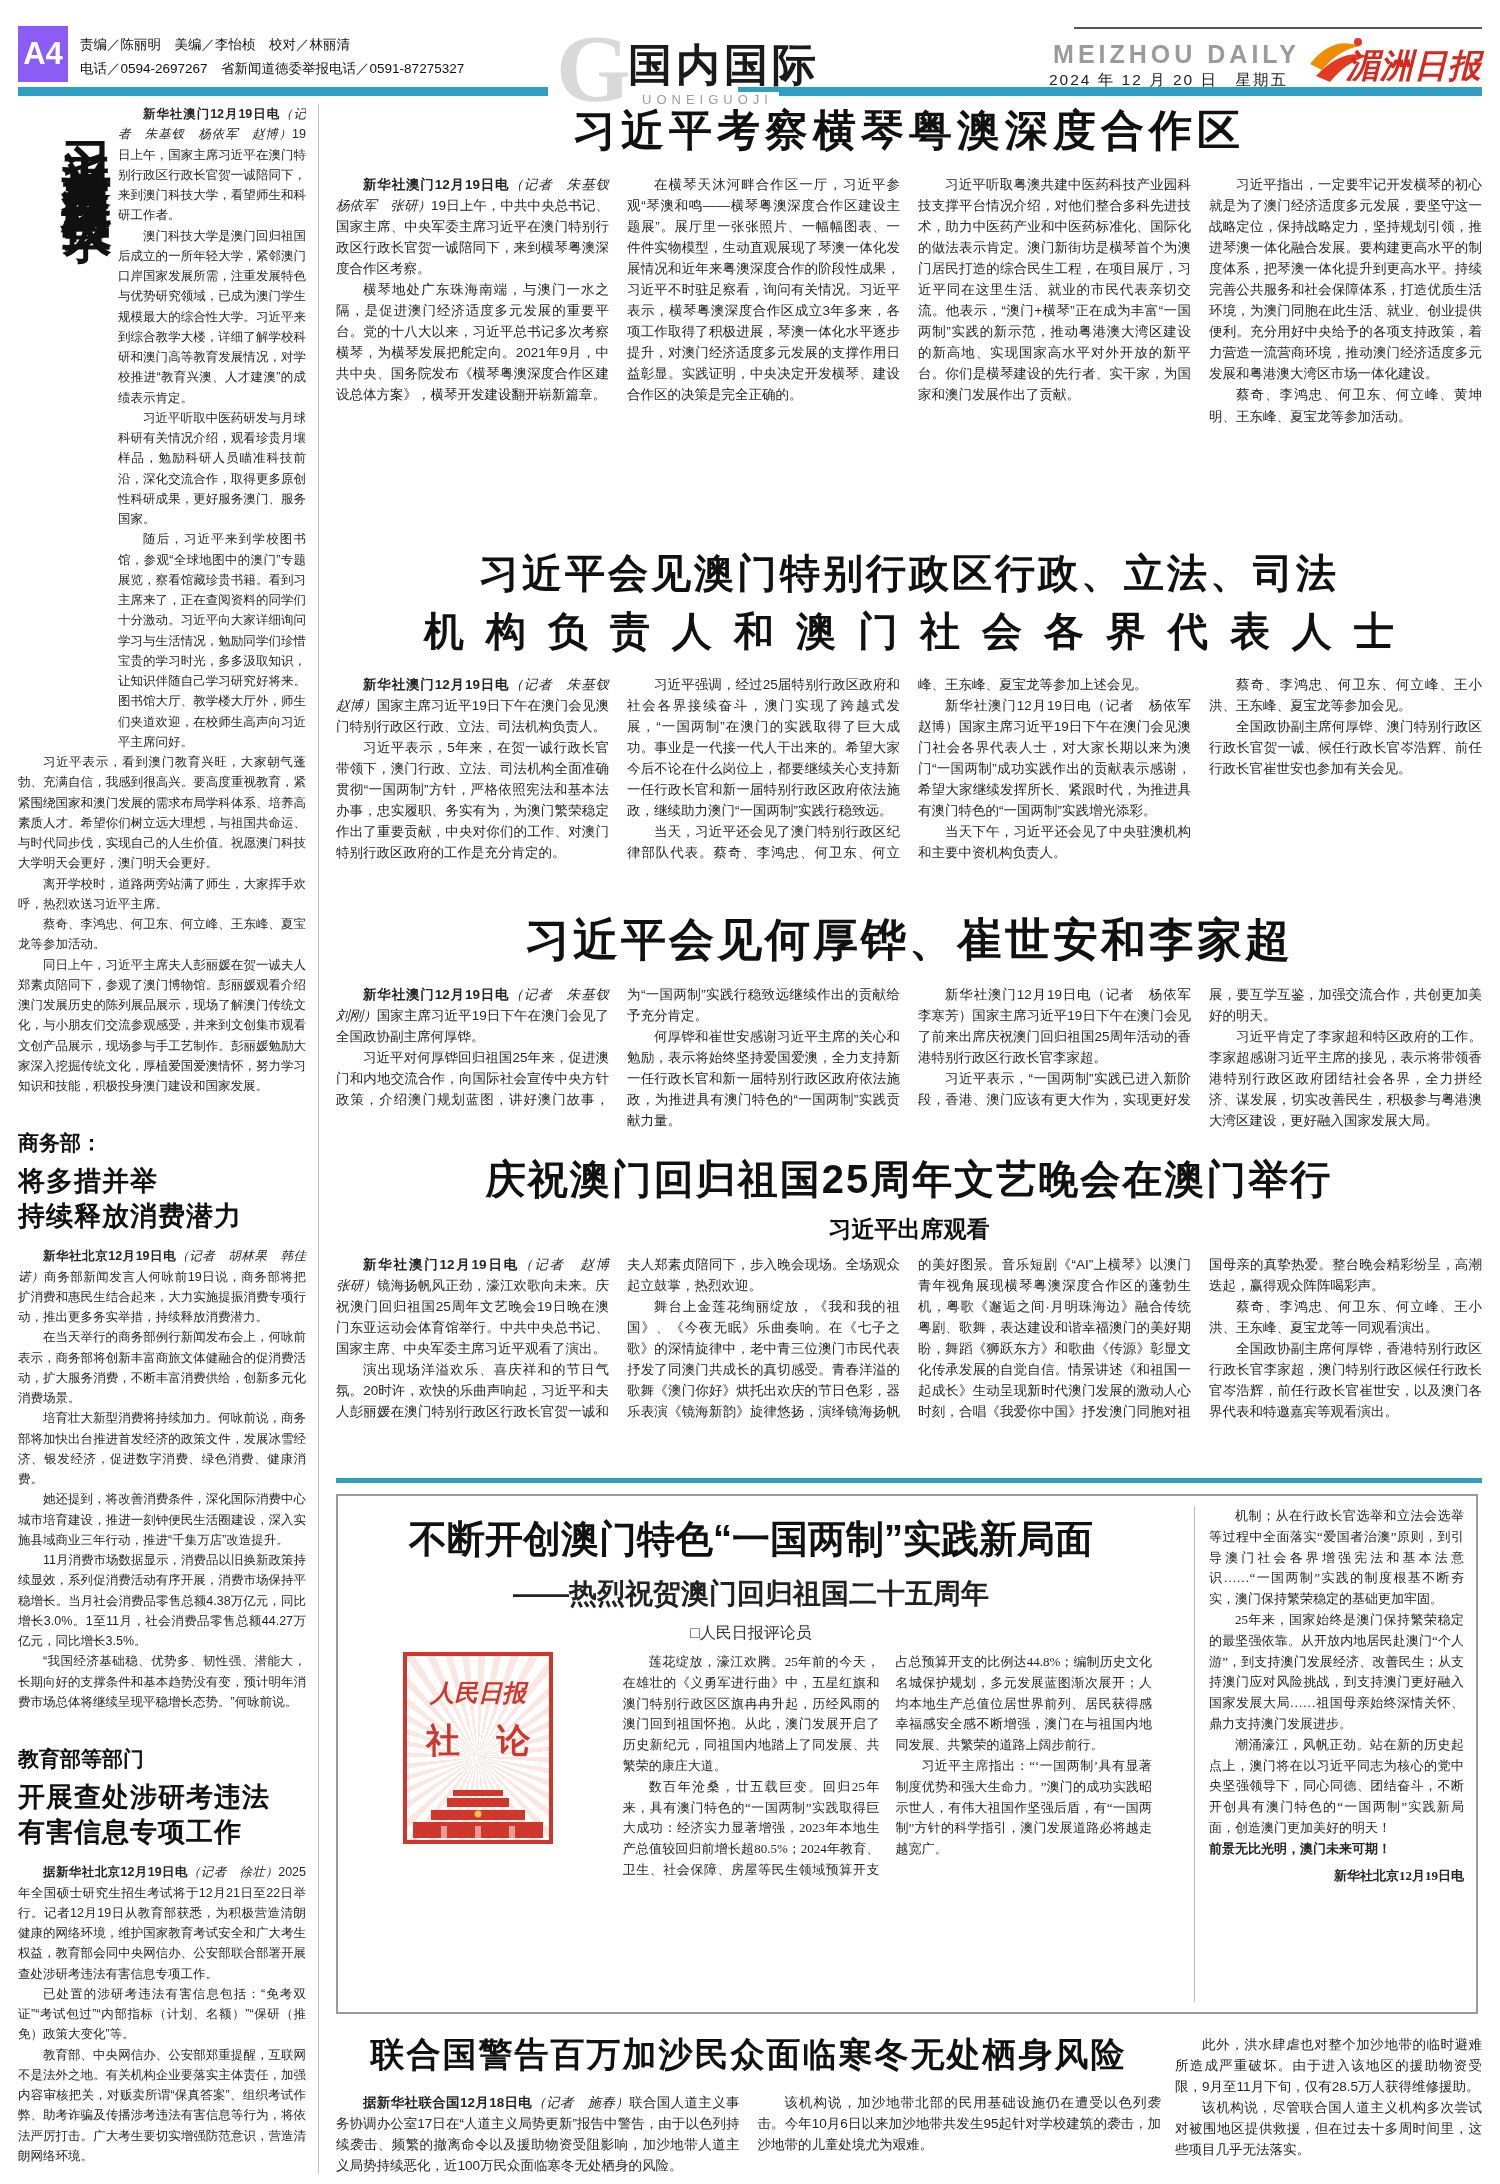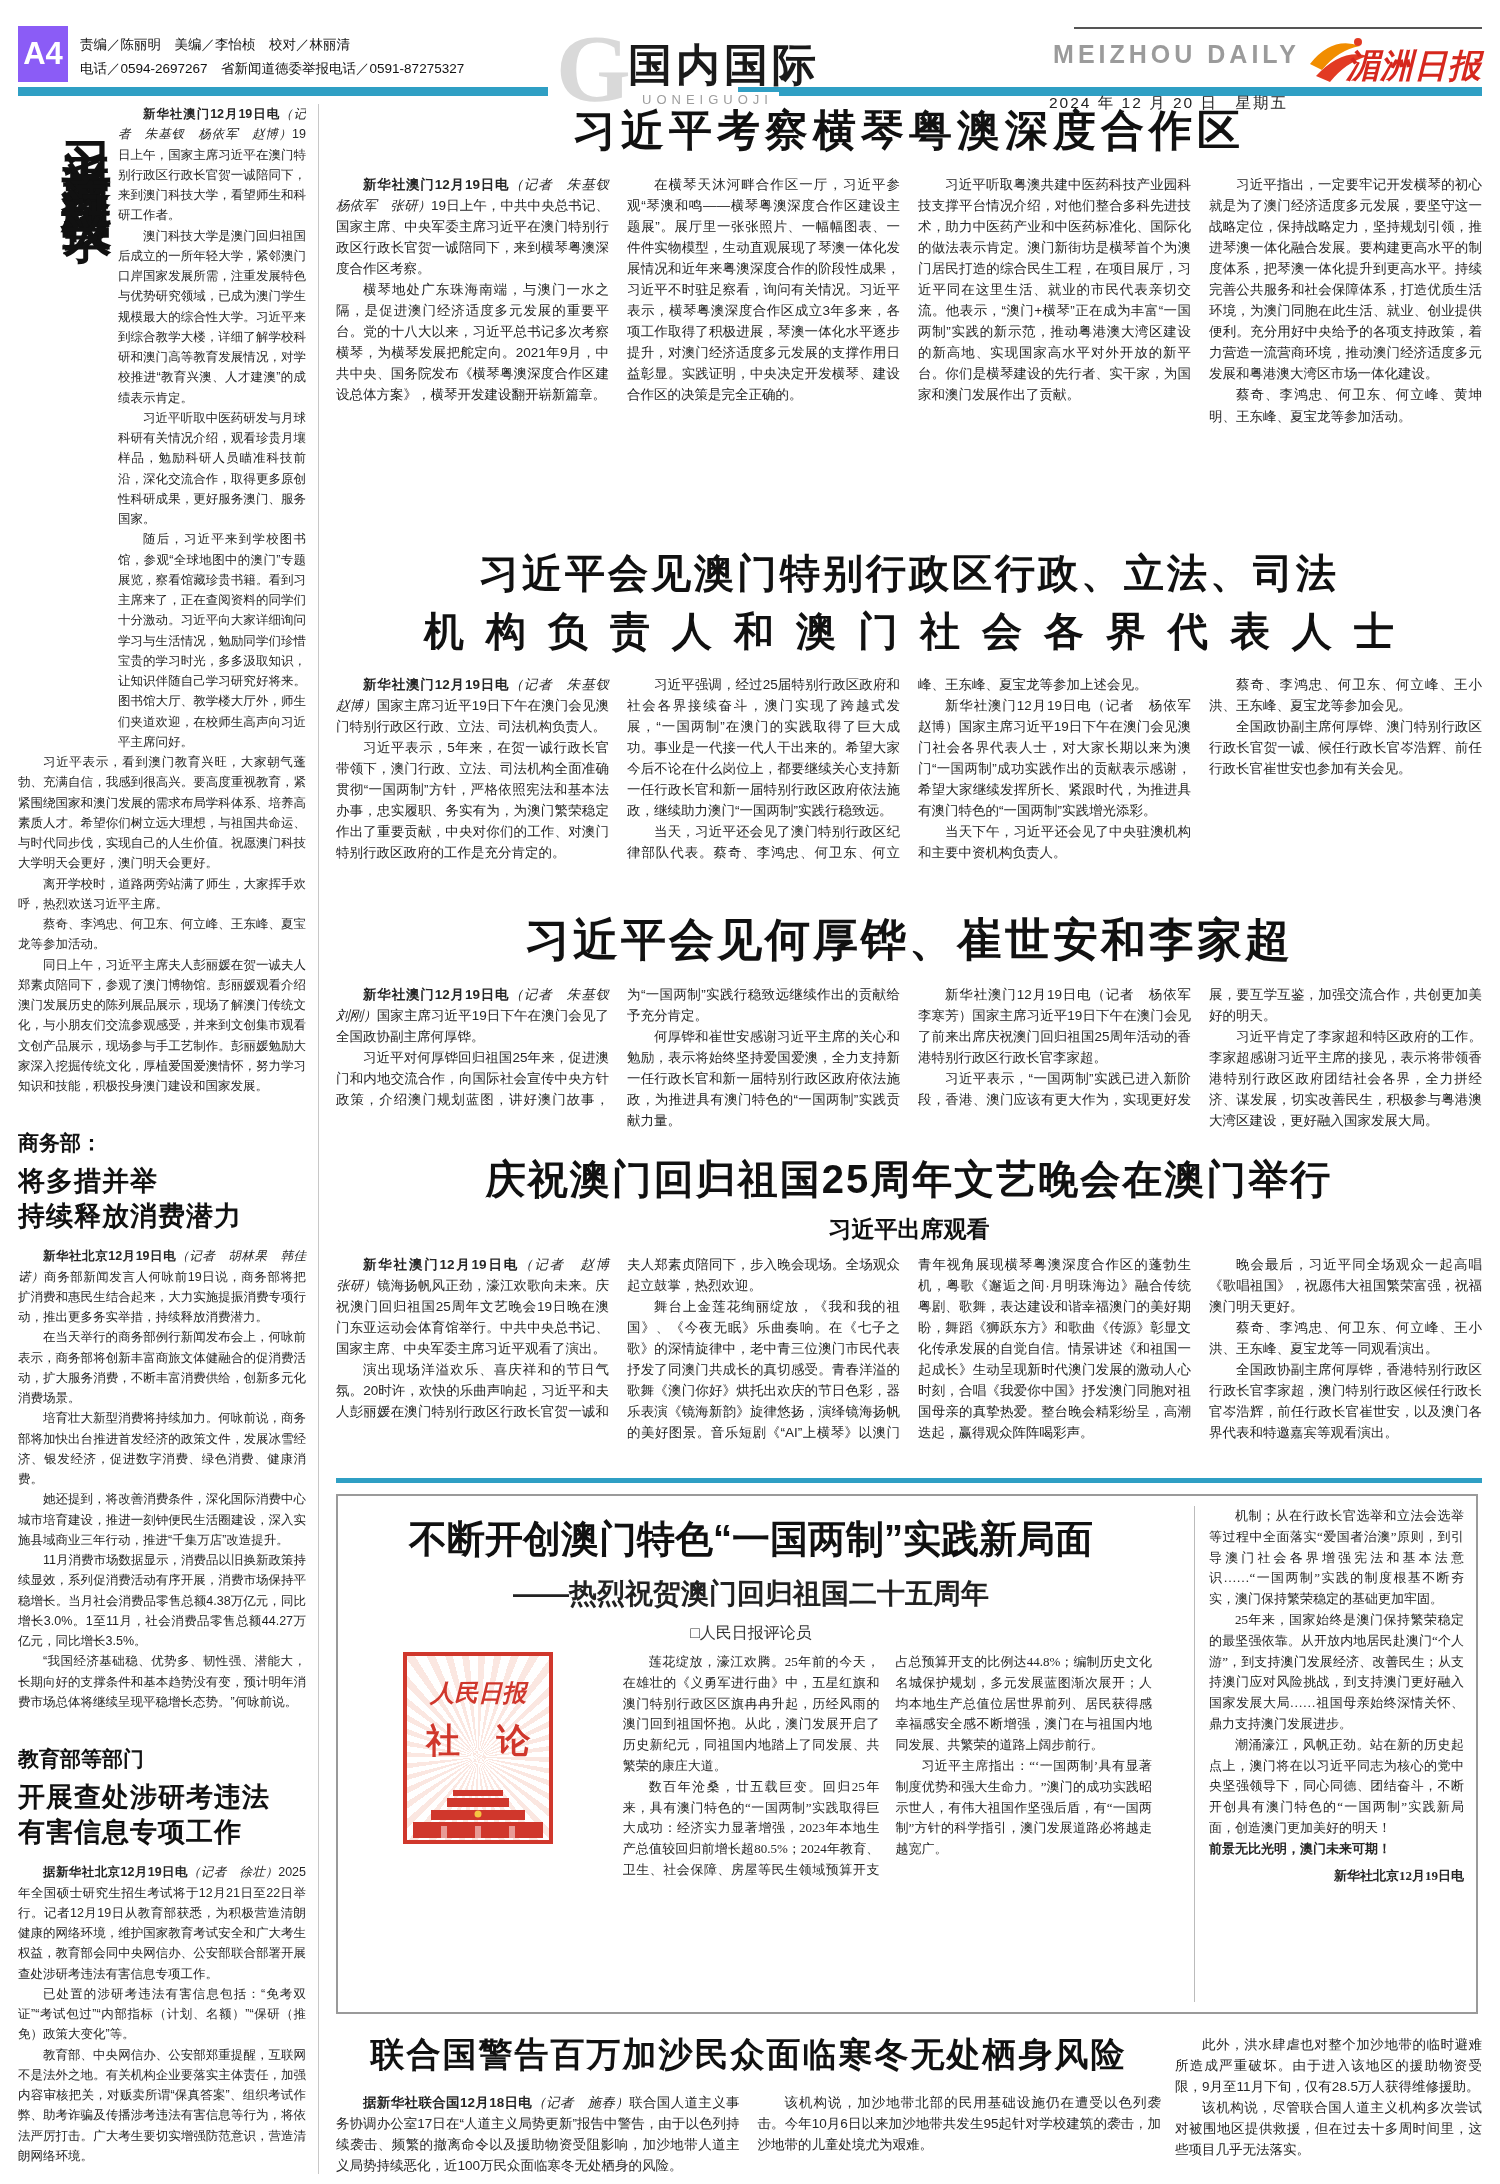--- a/index.html
+++ b/index.html
@@ -8,21 +8,21 @@
   
   .a4box{position:absolute;left:18px;top:26px;width:50px;height:56px;background:#8b5cf6;
          color:#fff;font-size:31px;font-weight:bold;display:flex;align-items:center;justify-content:center;}
   .edinfo{position:absolute;left:80px;top:33px;font-size:13.5px;line-height:1.75;color:#111;}
   .topline{position:absolute;right:18px;top:27px;width:408px;border-top:2px solid #555;}
   .gletter{position:absolute;left:556px;top:26px;font-family:"Liberation Serif",serif;
            font-size:96px;line-height:86px;color:#d9d9d9;font-weight:bold;}
   .secttitle{position:absolute;left:628px;top:36px;font-size:44px;font-weight:900;color:#1a1a1a;letter-spacing:4px;}
   .sectsub{position:absolute;left:636px;top:92px;font-size:13px;color:#9d9d9d;letter-spacing:5px;background:#fff;padding:0 6px;}
   .mde{position:absolute;right:200px;top:40px;color:#9b9b9b;font-weight:bold;font-size:25px;letter-spacing:4px;}
-  .mdate{position:absolute;right:212px;top:70px;color:#222;font-size:15.5px;letter-spacing:2px;margin-top:23px;}
+  .mdate{position:absolute;right:212px;top:70px;color:#222;font-size:15.5px;letter-spacing:2px;}
   .logo{position:absolute;right:18px;top:30px;width:180px;height:58px;}
   .logotxt{position:absolute;right:0;top:14px;font-family:"Liberation Serif",serif;font-style:italic;
            font-weight:bold;font-size:33px;color:#d6281e;letter-spacing:1px;}
   .tealbar{position:absolute;left:18px;top:87px;width:1464px;height:9px;background:#2f9fc4;}
   .gnotch{position:absolute;left:548px;top:84px;width:190px;height:16px;background:#fff;}
   
   .sidebar{position:absolute;left:18px;top:104px;width:288px;height:2070px;padding-right:12px;
            border-right:1px solid #c8c8c8;overflow:hidden;font-size:12.5px;line-height:1.62;text-align:justify;}
   .leadrow{display:flex;height:648px;overflow:hidden;}
   .vhead{writing-mode:vertical-rl;font-size:50px;line-height:1;font-weight:900;color:#111;
@@ -196,21 +196,20 @@
         </div>
     </div>
 
     <div class="hl a4h">庆祝澳门回归祖国25周年文艺晚会在澳门举行</div>
     <div class="hl a4s">习近平出席观看</div>
     <div class="cols a4b">
       <p><b class="dl">新华社澳门12月19日电</b><i class="rep">（记者　赵博　张研）</i><span>镜海扬帆风正劲，濠江欢歌向未来。庆祝澳门回归祖国25周年文艺晚会19日晚在澳门东亚运动会体育馆举行。中共中央总书记、国家主席、中央军委主席习近平观看了演出。</span></p>
       <div>
           <p>演出现场洋溢欢乐、喜庆祥和的节日气氛。20时许，欢快的乐曲声响起，习近平和夫人彭丽媛在澳门特别行政区行政长官贺一诚和夫人郑素贞陪同下，步入晚会现场。全场观众起立鼓掌，热烈欢迎。</p>
           <p>舞台上金莲花绚丽绽放，《我和我的祖国》、《今夜无眠》乐曲奏响。在《七子之歌》的深情旋律中，老中青三位澳门市民代表抒发了同澳门共成长的真切感受。青春洋溢的歌舞《澳门你好》烘托出欢庆的节日色彩，器乐表演《镜海新韵》旋律悠扬，演绎镜海扬帆的美好图景。音乐短剧《“AI”上横琴》以澳门青年视角展现横琴粤澳深度合作区的蓬勃生机，粤歌《邂逅之间·月明珠海边》融合传统粤剧、歌舞，表达建设和谐幸福澳门的美好期盼，舞蹈《狮跃东方》和歌曲《传源》彰显文化传承发展的自觉自信。情景讲述《和祖国一起成长》生动呈现新时代澳门发展的激动人心时刻，合唱《我爱你中国》抒发澳门同胞对祖国母亲的真挚热爱。整台晚会精彩纷呈，高潮迭起，赢得观众阵阵喝彩声。</p>
-          <p>晚会最后，习近平同全场观众一起高唱《歌唱祖国》，祝愿伟大祖国繁荣富强，祝福澳门明天更好。</p>
           <p>蔡奇、李鸿忠、何卫东、何立峰、王小洪、王东峰、夏宝龙等一同观看演出。</p>
           <p>全国政协副主席何厚铧，香港特别行政区行政长官李家超，澳门特别行政区候任行政长官岑浩辉，前任行政长官崔世安，以及澳门各界代表和特邀嘉宾等观看演出。</p>
         </div>
     </div>
 
     <div class="rule"></div>
 
     <div class="edbox">
       <div class="edleft">
         <div class="edtitle">不断开创澳门特色“一国两制”实践新局面</div>

